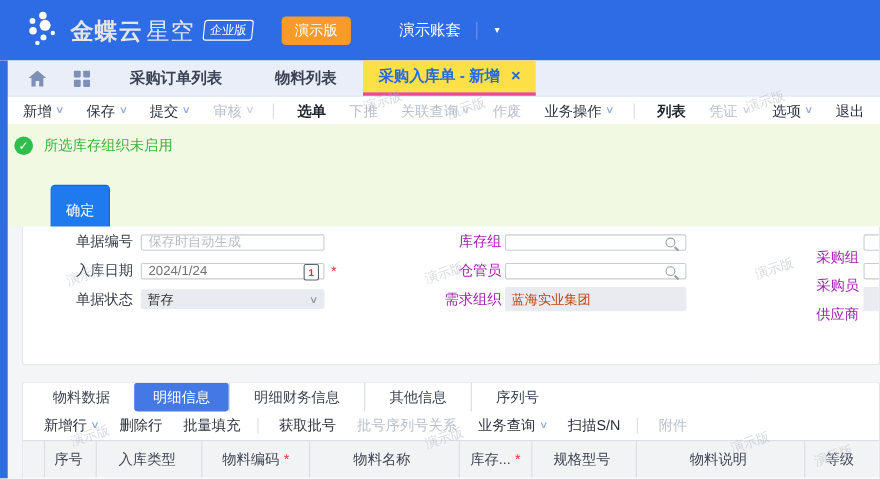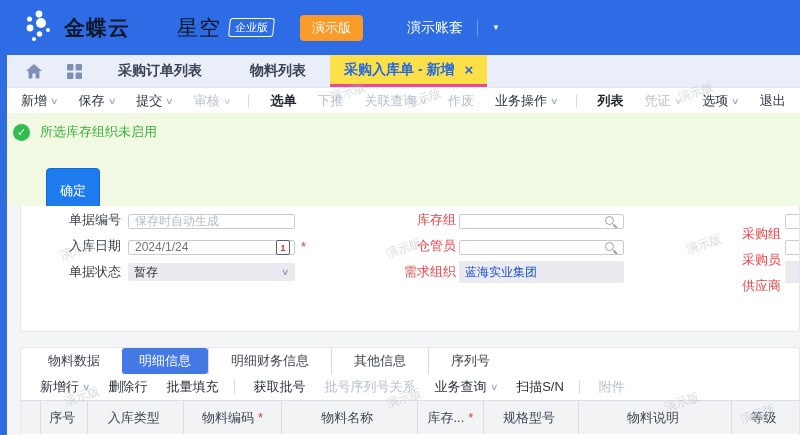--- a/index.html
+++ b/index.html
@@ -5,21 +5,21 @@
   * { margin:0; padding:0; box-sizing:border-box; }
   html,body { width:800px; height:435px; overflow:hidden; }
   body {
     font-family:"Liberation Sans","DejaVu Sans",sans-serif;
     background:#f4f5f7; position:relative; color:#333;
   }
 
   
   .app-header{position:absolute;left:0;top:0;width:800px;height:55px;background:#2d6ce4;display:flex;align-items:center;}
   .logo{margin-left:22px;margin-right:8px;}
-  .brand{color:#0f172a;font-size:21px;letter-spacing:1px;display:flex;align-items:baseline;gap:44px;}
+  .brand{color:#e5e5e5;font-size:21px;letter-spacing:1px;display:flex;align-items:baseline;}
   .brand .bold{font-weight:700;}
   .brand .light{font-weight:400;margin-left:3px;text-align:right;}
   .edition-badge{border:1px solid #ffffff;color:#fff;font-size:11px;border-radius:3px;padding:1px 5px;margin-left:8px;transform:skewX(-6deg);}
   .demo-badge{background:#f99b29;color:#fff;font-size:13px;border-radius:4px;padding:4px 12px;margin-left:26px;}
   .account{color:#fff;font-size:14px;margin-left:44px;}
   .hdr-divider{width:1px;height:16px;background:#6e97ee;margin:0 14px;}
   .org{color:#fff;font-size:14px;display:flex;align-items:center;gap:10px;}
   .caret{font-size:8px;color:#fff;}
 
   
@@ -53,36 +53,36 @@
   .form-card{position:absolute;left:20px;top:206px;width:780px;height:126px;background:#fff;border:1px solid #e4e7ec;border-top:none;border-radius:0 0 3px 3px;overflow:hidden;}
   .fgroup{position:absolute;top:3px;}
   .fgroup.g-left{left:10px;}
   .fgroup.g-mid{left:355px;}
   .fgroup.g-right{left:684px;}
   .frow{display:flex;align-items:center;height:22px;margin-bottom:4px;}
   .flabel{font-size:13px;color:#383e49;text-align:right;}
   .g-left .flabel{width:90px;}
   .g-mid .flabel{width:80px;}
   .g-right .flabel{width:76px;margin-top:27px;}
-  .flabel.lookup{color:#ef4444;}
+  .flabel.lookup{color:#a21caf;}
   .fbox{position:relative;margin-left:7px;}
   .g-mid .fbox{margin-left:3px;}
   .g-right .fbox{margin-left:4px;}
   .finput{width:167px;height:15px;border:1px solid #c7ccd4;border-radius:2px;font-size:12px;padding:0 20px 0 6px;color:#737373;font-family:inherit;background:#fff;}
   .finput::placeholder{color:#b6bcc6;}
   .g-mid .finput{width:165px;}
   .g-right .finput{width:50px;padding-right:2px;}
   .req{color:#e23b3b;font-size:13px;margin-left:6px;}
   .cal-icon{position:absolute;right:5px;top:3px;width:14px;height:15px;border:1px solid #5a626e;border-radius:2px;background:#fff;font-size:9px;font-weight:700;color:#d5342c;display:flex;align-items:center;justify-content:center;}
   .mag{position:absolute;right:7px;top:5px;width:12px;height:12px;}
   .mag::before{content:"";position:absolute;left:0;top:0;width:7px;height:7px;border:1.5px solid #98a1ae;border-radius:50%;}
   .mag::after{content:"";position:absolute;left:8.5px;top:7.5px;width:1.5px;height:4.5px;background:#98a1ae;transform:rotate(-45deg);}
   .fselect{width:167px;height:18px;background:#e9ebf0;border-radius:2px;font-size:12px;color:#333;display:flex;align-items:center;padding:0 6px;position:relative;cursor:pointer;}
   .fselect .sel-chev{position:absolute;right:6px;font-size:9px;color:#8a93a3;transform:scaleX(1.3);}
-  .freadonly{height:22px;background:#e9ebf0;border-radius:2px;font-size:12px;color:#1d4ed8;display:flex;align-items:center;padding:0 6px;}
+  .freadonly{height:22px;background:#e9ebf0;border-radius:2px;font-size:12px;color:#c2410c;display:flex;align-items:center;padding:0 6px;}
   .g-mid .freadonly{width:165px;}
   .g-right .freadonly{width:50px;}
 
   
   .detail-card{position:absolute;left:20px;top:347px;width:780px;height:88px;background:#fff;border:1px solid #e4e7ec;border-bottom:none;border-radius:3px 3px 0 0;overflow:hidden;}
   .dtabs{display:flex;align-items:center;height:25px;padding-left:5px;}
   .dtab{font-size:13px;color:#3c4352;padding:4px 22px;cursor:pointer;position:relative;}
   .dtab.active{background:#4478e4;color:#fff;border-radius:3px;padding:4px 17px;font-weight:400;}
   .dtab.divided{border-left:1px solid #d8dce2;}
   .dtoolbar{display:flex;align-items:center;height:27px;font-size:13px;}

